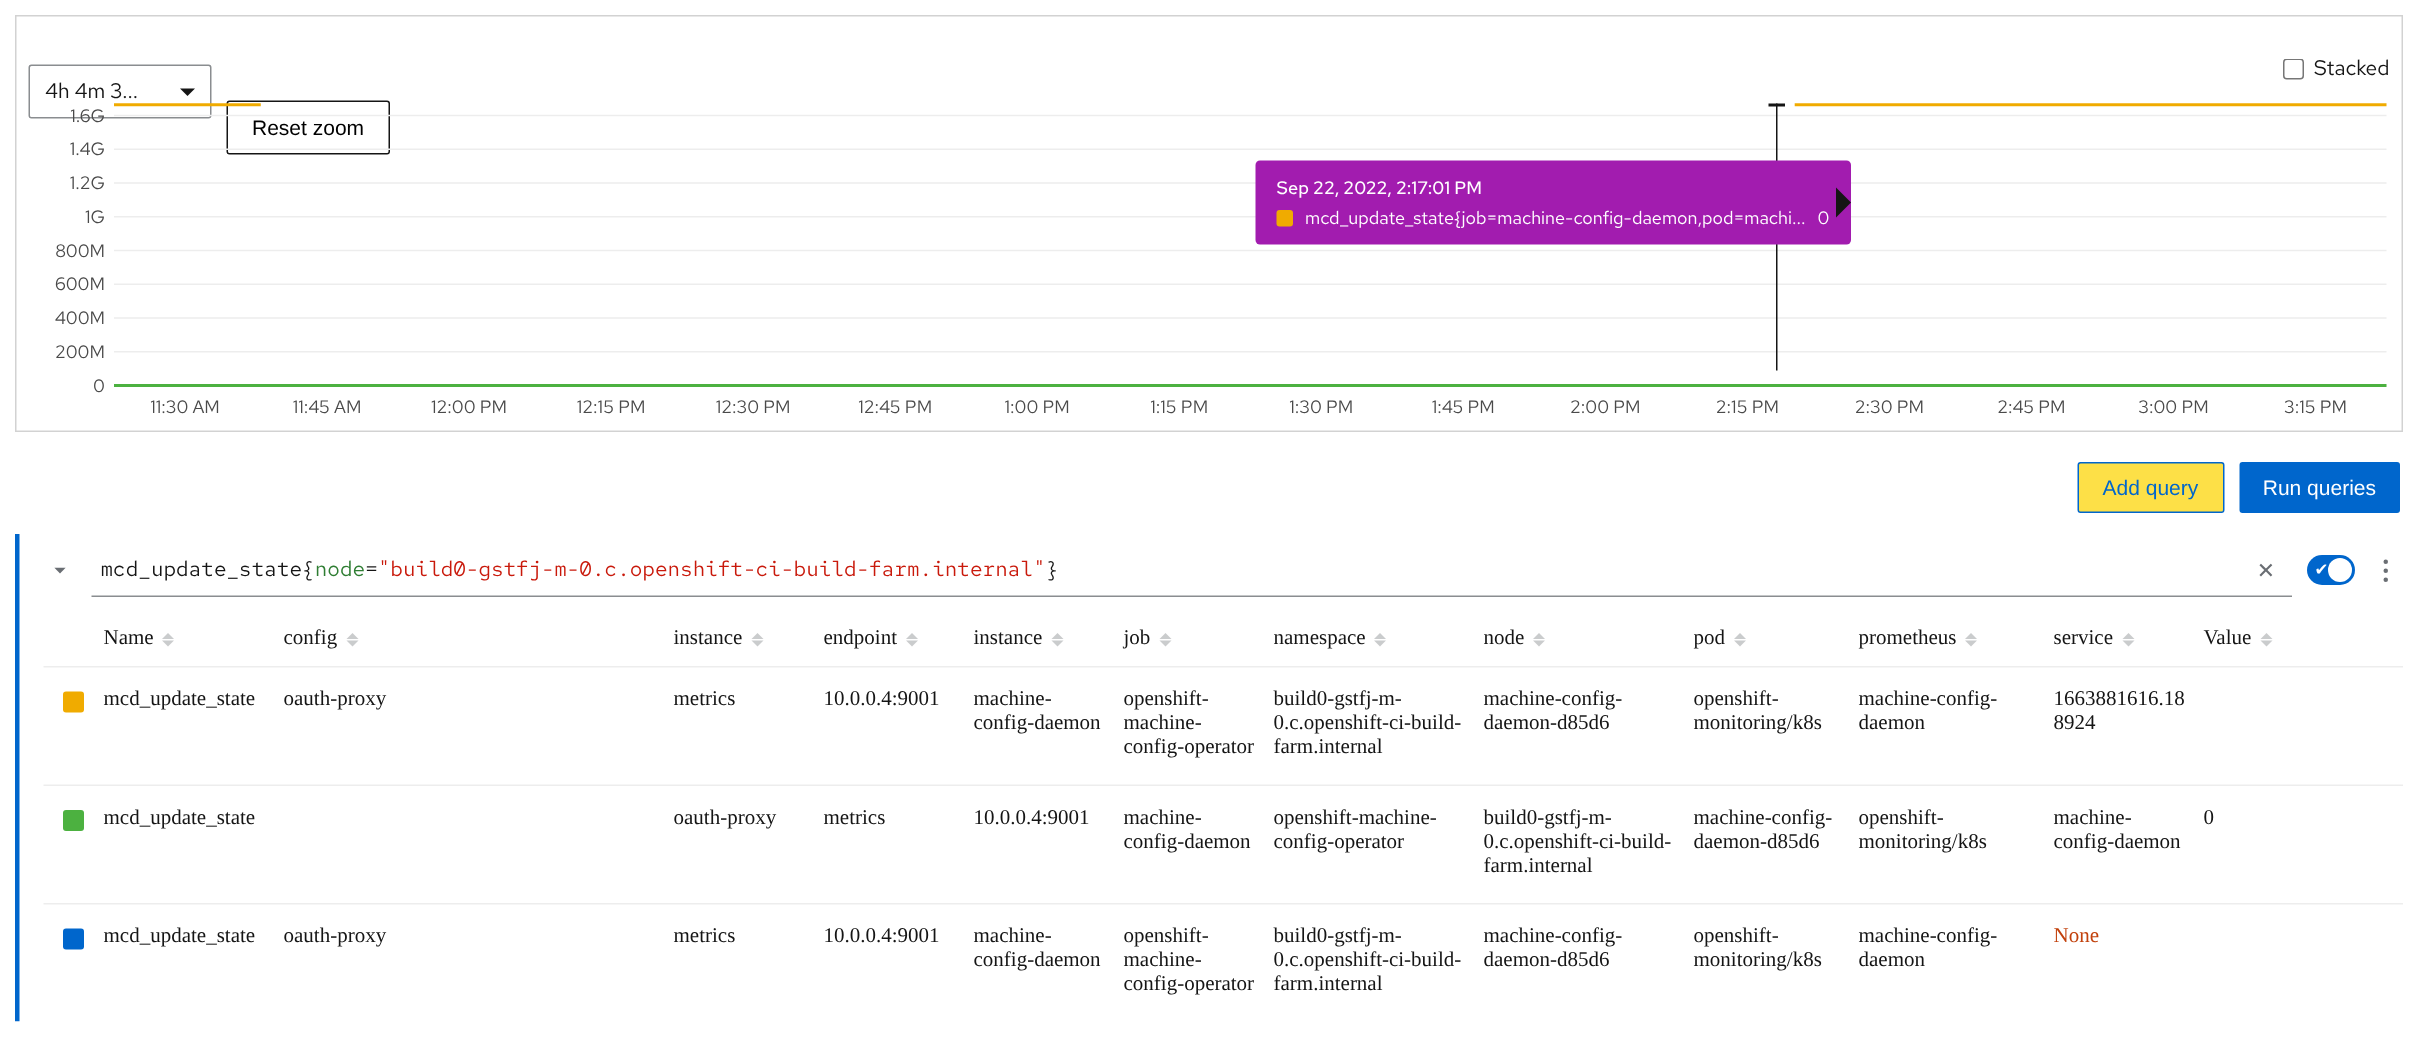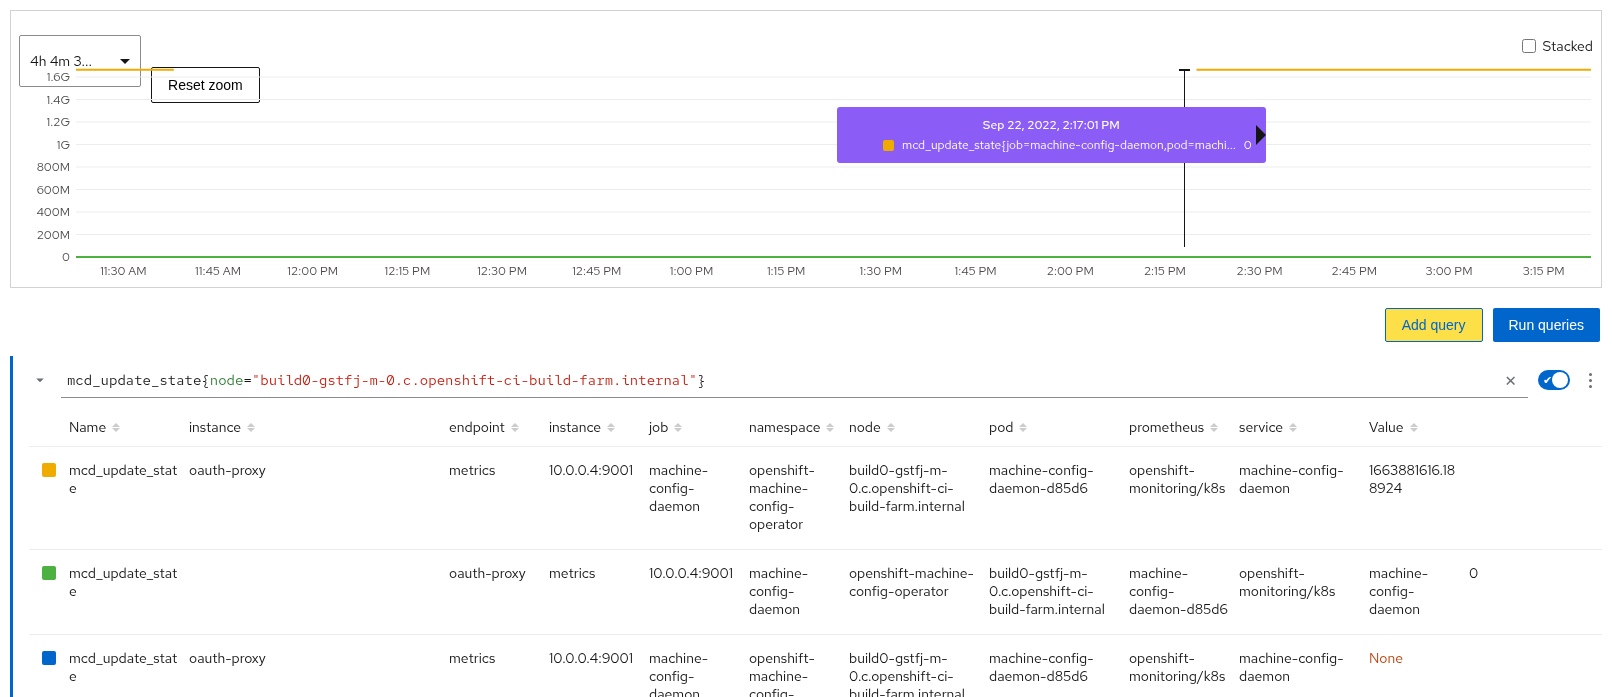--- a/index.html
+++ b/index.html
@@ -21,21 +21,21 @@
   .chart-toolbar {
     position: absolute;
     top: 8px; left: 8px;
     display: flex; gap: 10px;
     align-items: center;
   }
   .time-dd {
     display: flex; align-items: center;
     border: 1px solid #8a8d90;
     border-radius: 2px;
-    height: 52px;
+    height: 36px;
     background: #fff;
     padding: 0 10px 0 10px;
     font-size: 14px;
     gap: 28px;
   }
   .time-dd .caret {
     display:inline-block; width:0; height:0;
     border-left:5px solid transparent;
     border-right:5px solid transparent;
     border-top:5px solid #151515;
@@ -61,38 +61,37 @@
   .chart-area {
     position: absolute;
     left: 0; right: 0; bottom: 0;
     height: 220px;
   }
   .chart-svg { display:block; }
   .tick-label { font-size: 12px; fill: #4a4a4a; }
   .grid-line { stroke: #ededed; stroke-width: 1; }
   .tooltip {
     position: absolute;
-    background: #8b5cf6;
+    background: #a21caf;
     color: #fff;
     font-size: 12px;
     padding: 10px 14px;
     border-radius: 3px;
     display: flex; flex-direction: column; gap: 4px;
     min-width: 332px;
-    text-align: center;
   }
   .tooltip::after {
     content: "";
     position: absolute;
     right: -10px; top: 50%;
     transform: translateY(-50%);
     border: 10px solid transparent;
     border-left-color: #151515;
   }
-  .tooltip-row { display:flex; align-items:center; gap:8px;margin-left:32px; }
+  .tooltip-row { display:flex; align-items:center; gap:8px; }
   .tt-swatch { width:11px; height:11px; border-radius:2px; flex:none; }
   .tt-name { flex:1; white-space:nowrap; overflow:hidden; text-overflow:ellipsis; color:#fff; }
   .tt-val { color:#fff; }
   .cursor-line {
     position: absolute;
     width: 1px;
     background: #151515;
   }
   .cursor-top {
     position: absolute;
@@ -182,20 +181,21 @@
   
   .result-table {
     margin-top: 6px;
     padding-left: 16px;
   }
   .th-row, .td-row {
     display:grid;
     grid-template-columns: 40px 120px 260px 100px 100px 100px 100px 140px 140px 110px 130px 100px 120px;
     gap: 0;
     align-items:flex-start;
+    font-family:Liberation Serif, serif;
   }
   .th-row { border-bottom: none; padding: 8px 0 10px 0; }
   .td-row { padding: 14px 0 16px 0; border-top: 1px solid #ededed; }
   .th {
     font-weight: 400;
     color:#151515;
     display:flex; align-items:center; gap:6px;
     font-size:14px;
     cursor:pointer;
   }
@@ -326,20 +326,27 @@
       <div class="th-row">
         <div></div>
         <div class="th">
             <span>Name</span>
             <span class="sort-icon">
               <span class="up"></span>
               <span class="down"></span>
             </span>
           </div>
         <div class="th">
+            <span>config</span>
+            <span class="sort-icon">
+              <span class="up"></span>
+              <span class="down"></span>
+            </span>
+          </div>
+        <div class="th">
             <span>instance</span>
             <span class="sort-icon">
               <span class="up"></span>
               <span class="down"></span>
             </span>
           </div>
         <div class="th">
             <span>endpoint</span>
             <span class="sort-icon">
               <span class="up"></span>

